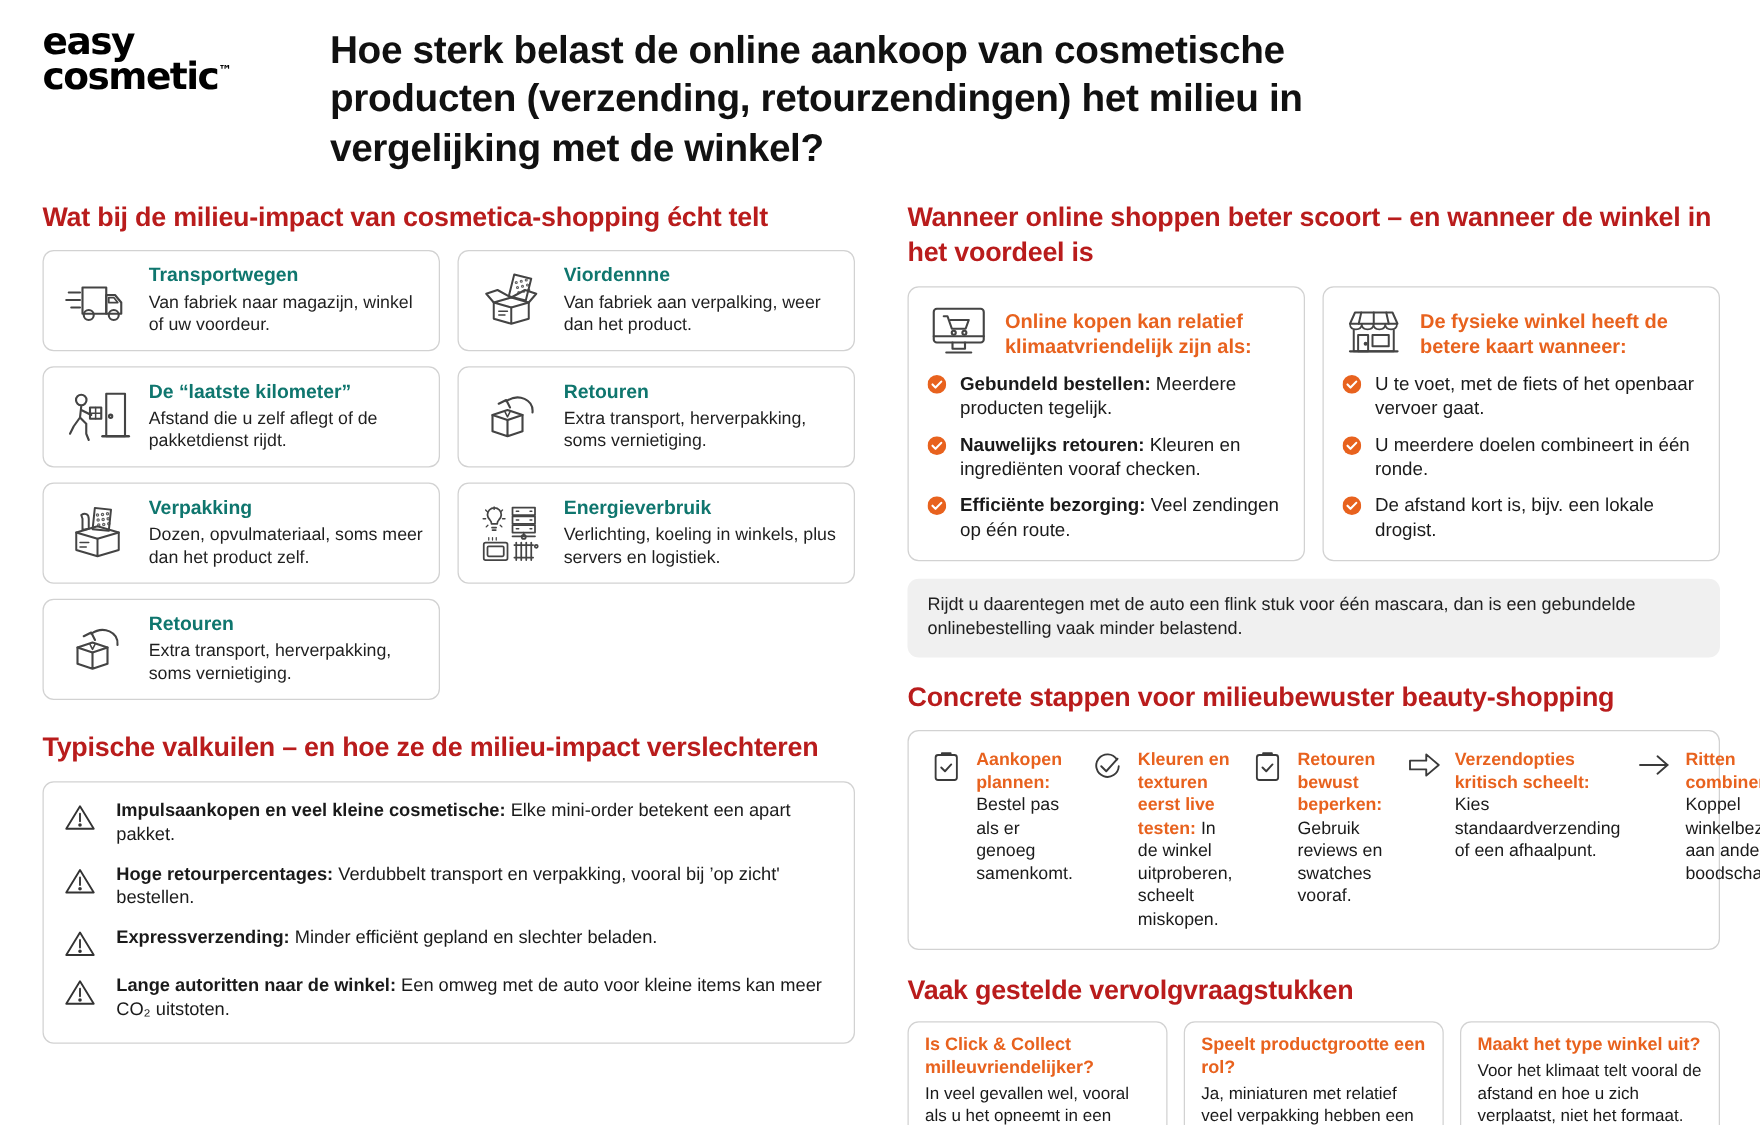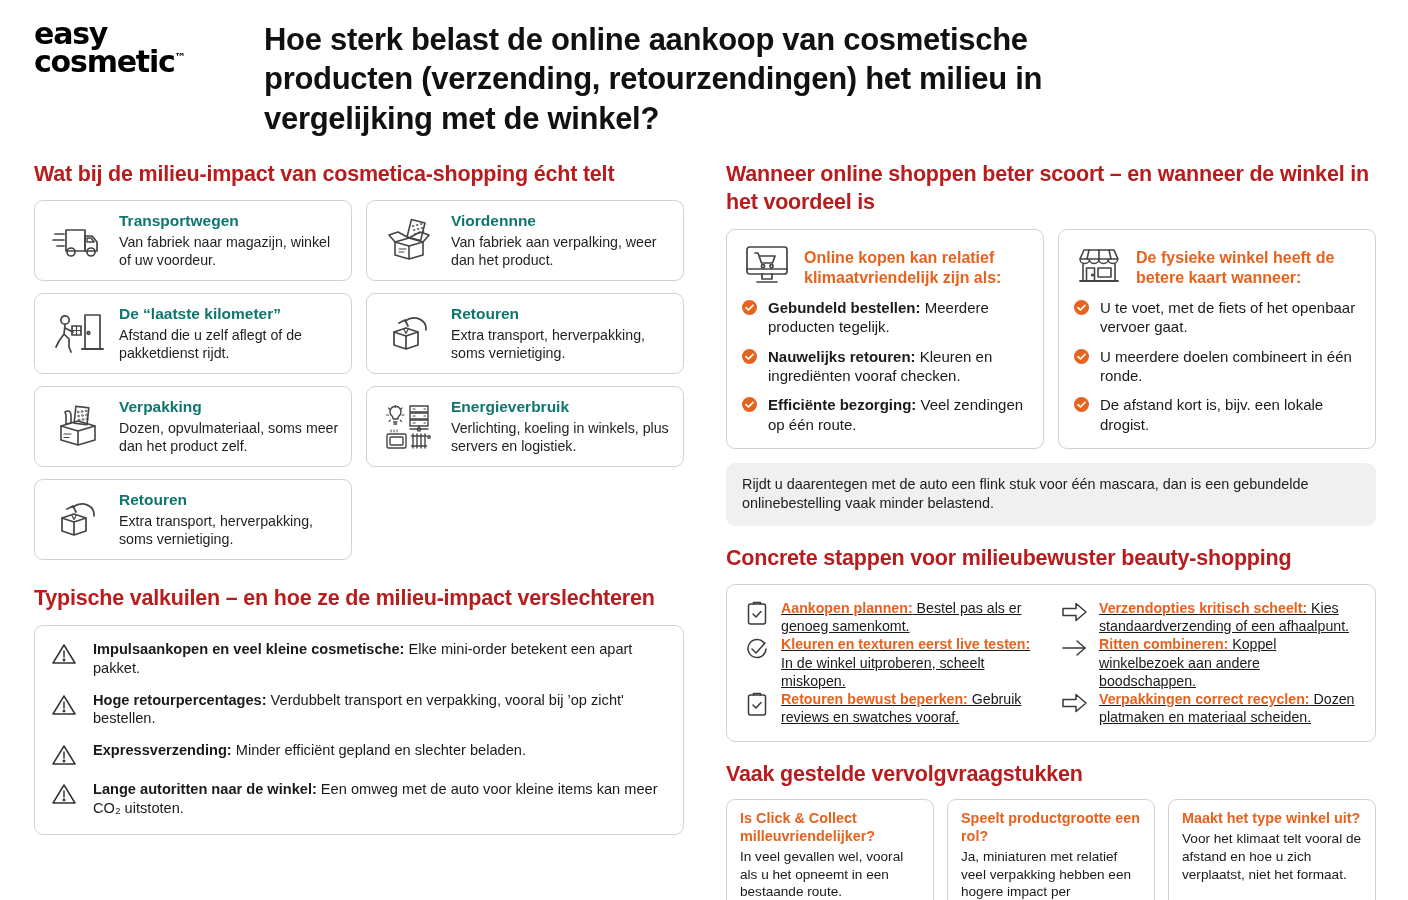--- a/index.html
+++ b/index.html
@@ -76,21 +76,21 @@
   .check-item .ci-txt b { font-weight: bold; }
 
   .note-box {
     background: #f0f0f0; border-radius: 9px; padding: 12px 16px 13px 16px;
     font-size: 14.4px; line-height: 1.33; color: #202020; margin-top: 14px;
   }
 
   
   .steps-box { border: 1px solid #d2d2d2; border-radius: 9px; padding: 14px 16px 14px 16px; }
   .steps-grid { display: flex; gap: 20px; }
-  .steps-col { flex: 1; display: flex; flex-direction: column; gap: 0; text-decoration: underline; }
+  .steps-col { flex: 1; display: flex; flex-direction: row; gap: 14px; }
   .step { display: flex; gap: 10px; align-items: flex-start; }
   .step .ico { flex: 0 0 28px; width: 28px; height: 30px; display: flex; align-items: flex-start; justify-content: center; padding-top: 1px; }
   .step .s-txt { font-size: 14.2px; line-height: 1.29; color: #1a1a1a; }
   .step .s-txt b { color: #E8621E; font-weight: bold; }
 
   
   .faq-grid { display: flex; gap: 13px; }
   .faq-card {
     border: 1px solid #d2d2d2; border-radius: 9px; padding: 10px 12px 11px 13px;
     flex: 1; min-height: 92px;

